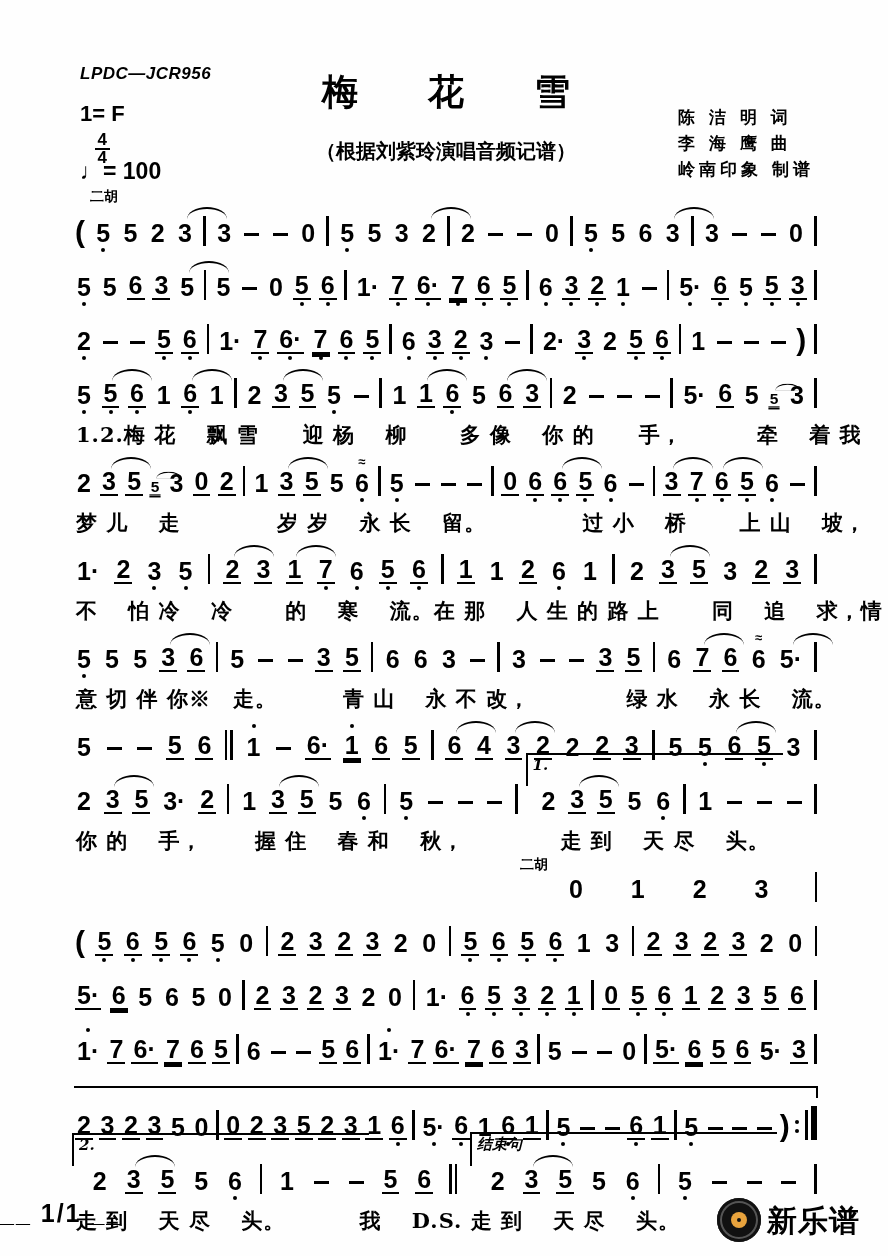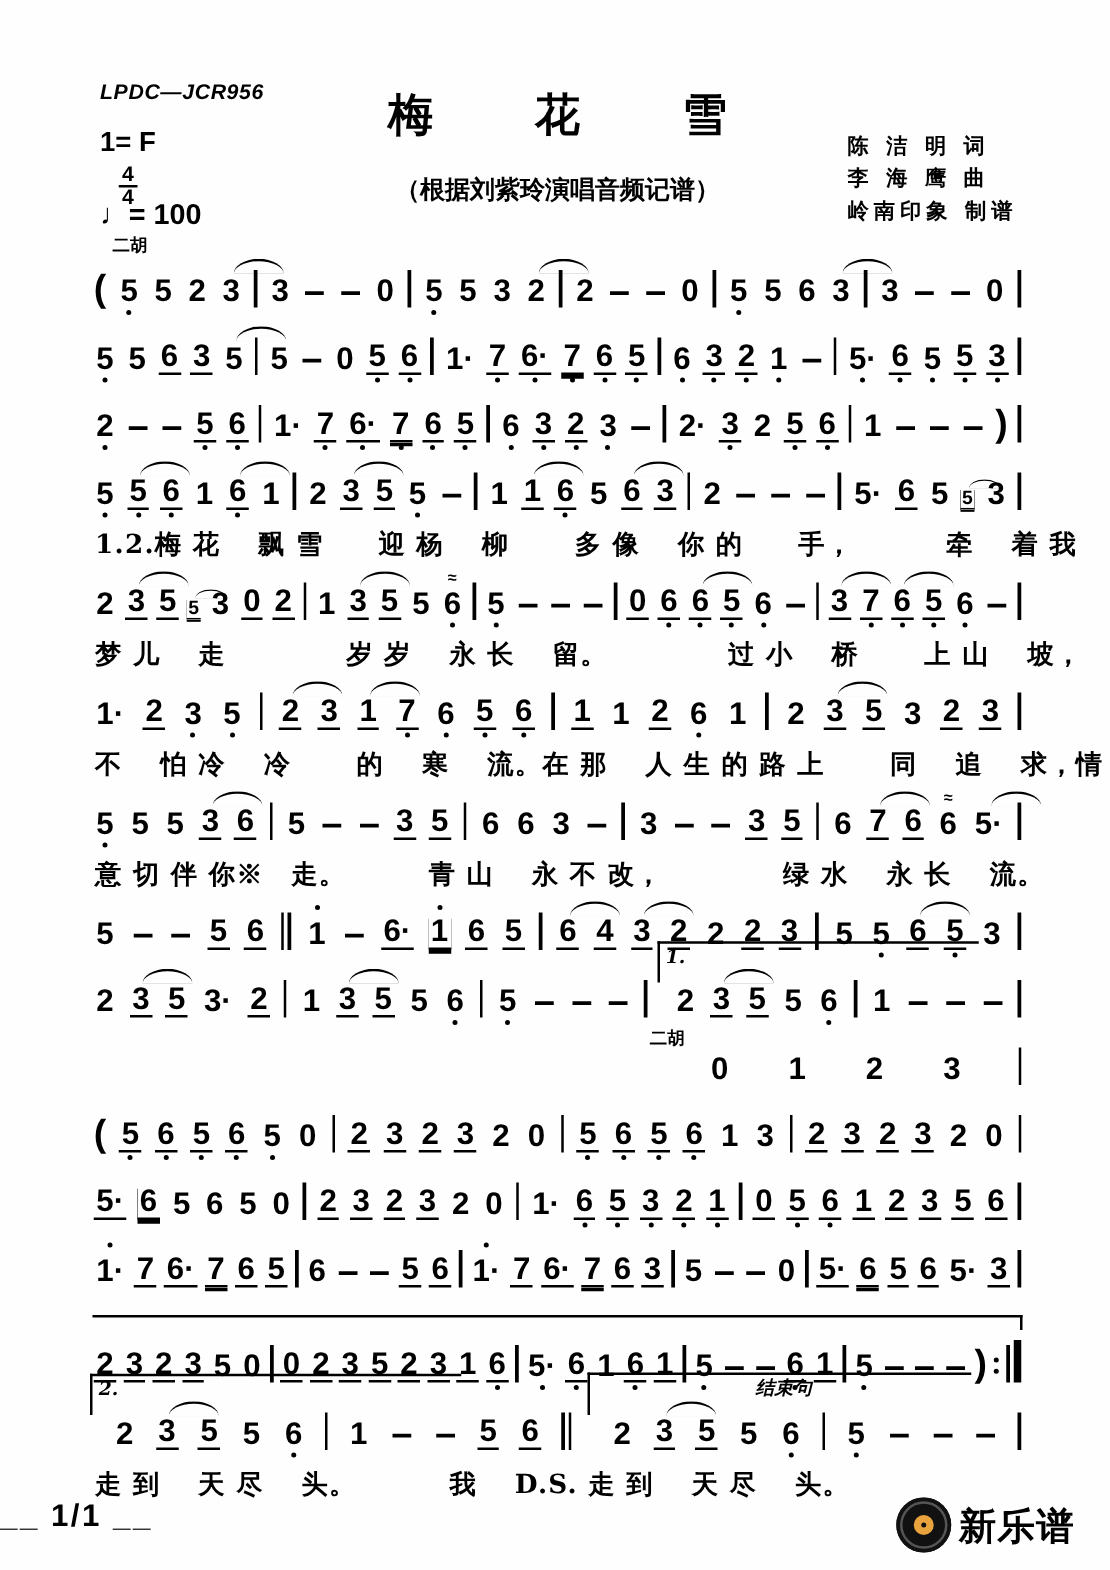--- a/index.html
+++ b/index.html
@@ -1,21 +1,21 @@
 <!DOCTYPE html>
 <html><head>
 <meta charset="utf-8">
 <style>
   html,body{margin:0;padding:0;background:#f6f6f4;}
   body{width:888px;height:1256px;overflow:hidden;font-family:"Liberation Sans",sans-serif;color:#000;}
   .page{width:888px;height:1256px;background:#fefefe;position:relative;box-sizing:border-box;padding:46px 70px 0 74px;}
   
   .hdr{position:relative;height:160px;}
   .catalog{position:absolute;left:6px;top:18px;font-style:italic;font-weight:bold;font-size:17px;letter-spacing:.5px;}
-  .title{position:absolute;left:0;right:0;top:22px;text-align:center;font-family:Liberation Mono, monospace;font-weight:bold;font-size:36px;letter-spacing:30px;text-indent:30px;}
+  .title{position:absolute;left:0;right:0;top:22px;text-align:center;font-family:Liberation Sans, sans-serif;font-weight:bold;font-size:36px;letter-spacing:30px;text-indent:30px;}
   .subtitle{position:absolute;left:0;right:0;top:92px;text-align:center;font-family:Liberation Serif, serif;font-weight:bold;font-size:20px;}
   .keysig{position:absolute;left:6px;top:55px;font-weight:bold;font-size:22px;display:flex;align-items:center;gap:6px;flex-direction:column;}
   .frac{display:inline-flex;flex-direction:column;align-items:center;line-height:14px;font-size:17px;font-weight:bold;}
   .frac .fn{border-bottom:2px solid #000;padding:0 3px 1px;}
   .frac .fd{padding-top:1px;}
   .tempo{position:absolute;left:6px;top:112px;font-weight:bold;font-size:23px;}
   .credits{position:absolute;right:4px;top:58px;text-align:justify;font-family:"DejaVu Serif",serif;font-weight:bold;font-size:17px;line-height:26px;}
   .credits div{letter-spacing:4px;}
   .erhu-label{position:absolute;left:16px;top:142px;font-size:14px;font-weight:bold;font-family:"DejaVu Serif",serif;}
   
@@ -2133,20 +2133,21 @@
           <span class="lo"></span>
         </span>
         <span class="tk">
           <span class="hi"></span>
           <span class="mid">
             <span class="barline"></span>
           </span>
           <span class="lo"></span>
         </span>
       </div>
+      <div class="lyrics">你 的　 手，　　 握 住　 春 和　 秋，　　　　 走 到　 天 尽　 头。</div>
       <div class="jline right">
         <span class="tk ann">
           <span>二胡</span>
         </span>
         <span class="tk">
           <span class="hi"></span>
           <span class="mid">
             <span class="dg">0</span>
           </span>
           <span class="lo"></span>
@@ -3209,21 +3210,21 @@
           <span class="hi"></span>
           <span class="mid">
             <span class="dbar">
               <span class="barline"></span>
               <span class="barline"></span>
             </span>
           </span>
           <span class="lo"></span>
         </span>
         <span class="tk ann box">
-          <span style="width: 300px; text-align: center;">结束句</span>
+          <span style="width: 300px;">结束句</span>
         </span>
         <span class="tk">
           <span class="hi"></span>
           <span class="mid">
             <span class="dg">2</span>
           </span>
           <span class="lo"></span>
         </span>
         <span class="tk">
           <span class="arc"></span>

